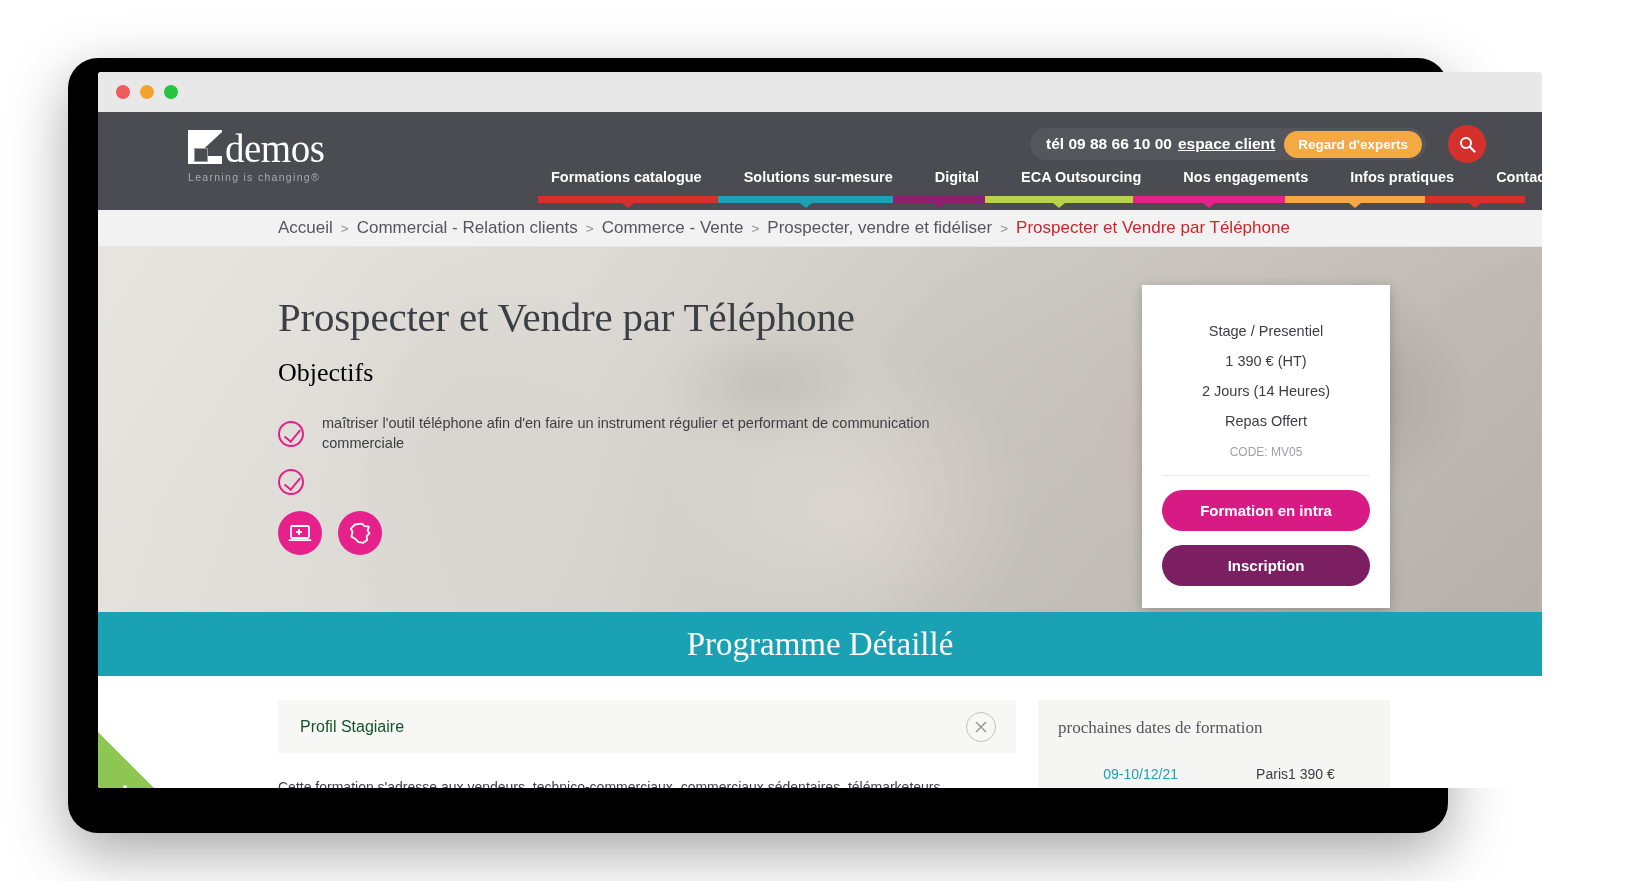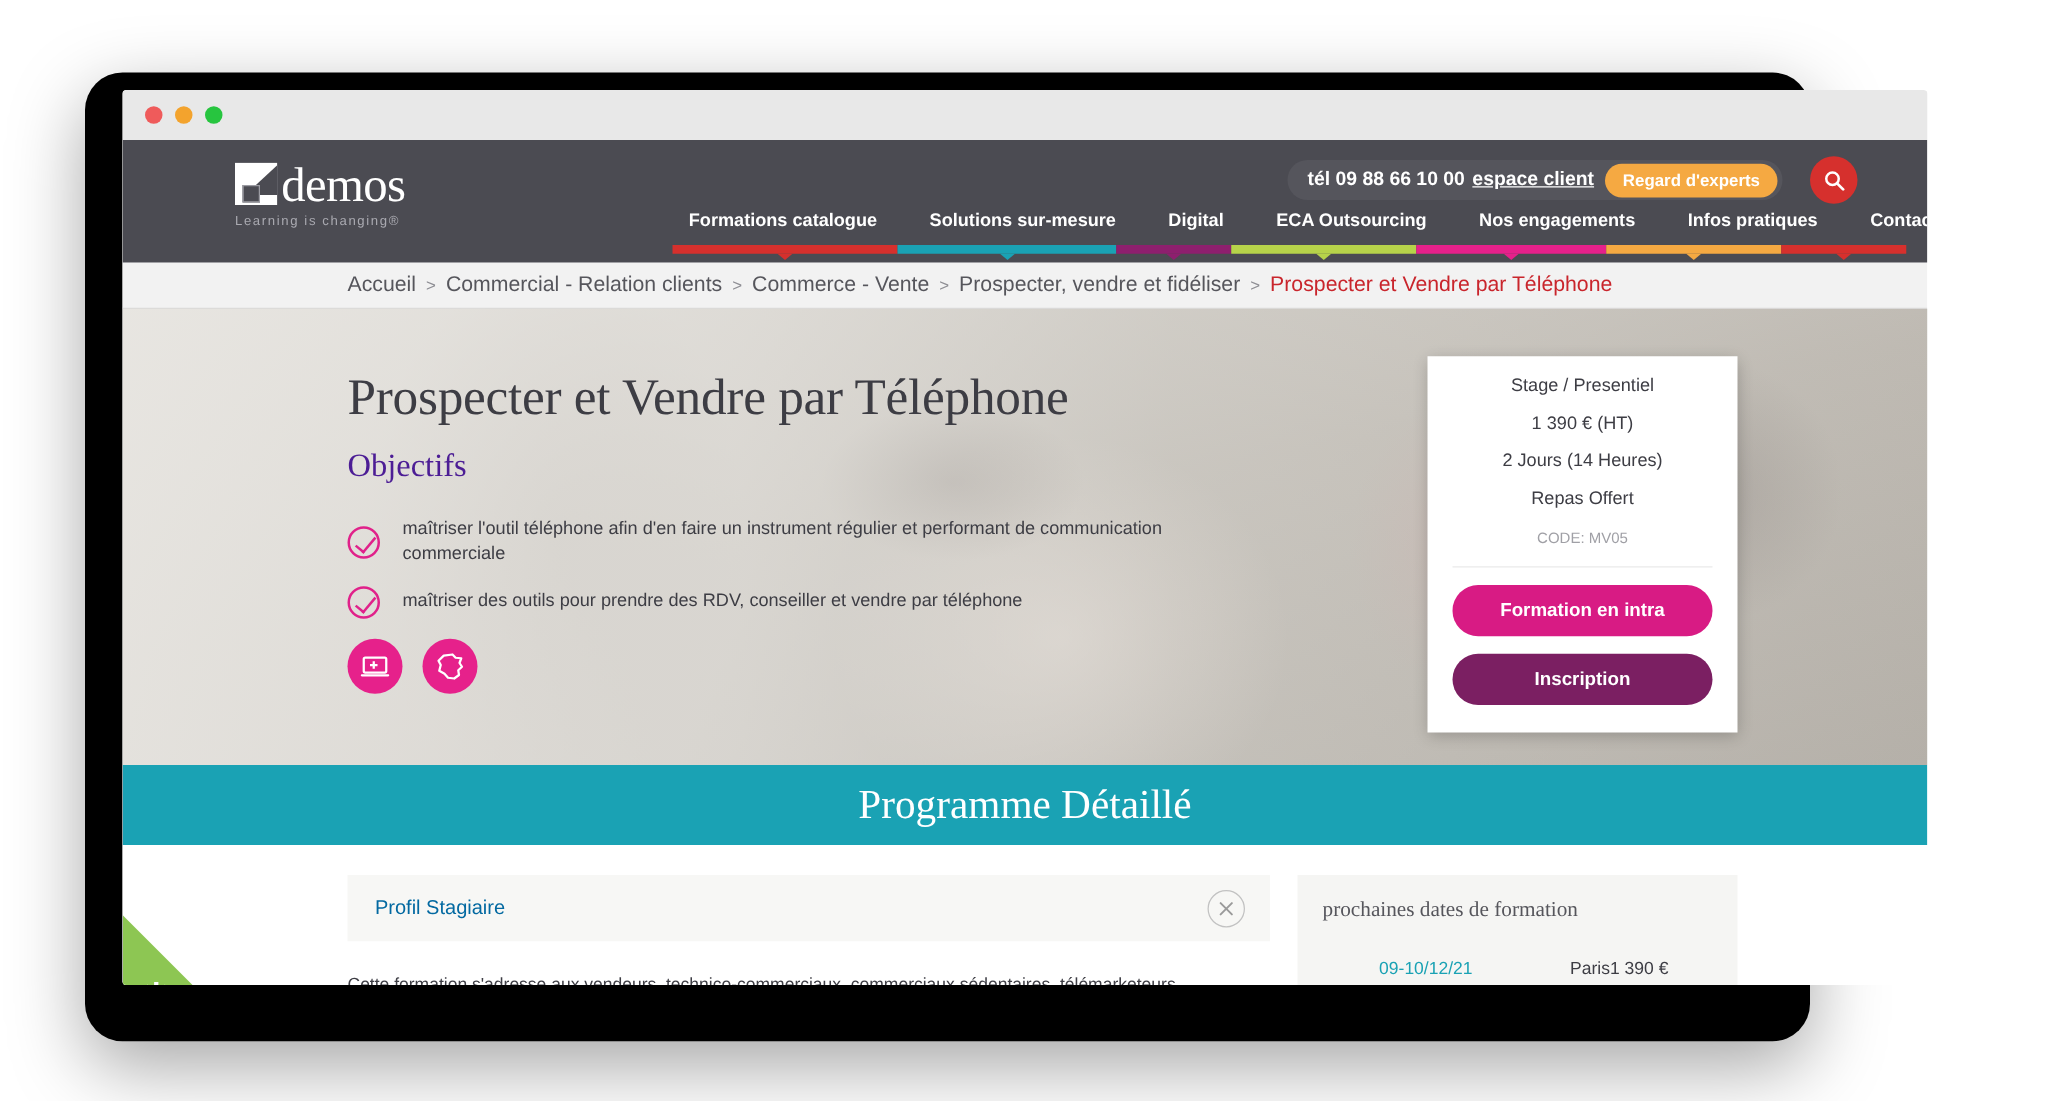--- a/index.html
+++ b/index.html
@@ -243,21 +243,21 @@
     font-size: 41px;
     font-weight: normal;
     color: #3d3d44;
     line-height: 1.1;
     letter-spacing: -0.2px;
   }
   #hero-subtitle {
     font-family: "Liberation Serif", serif;
     font-size: 26px;
     font-weight: normal;
-    color: #4c1d95;
+    color: #000000;
     margin-top: 18px;
   }
   #objectives-list {
     margin-top: 26px;
     list-style: none;
   }
   .objective {
     display: flex;
     align-items: center;
     margin-bottom: 16px;
@@ -298,21 +298,21 @@
     cursor: pointer;
   }
 
   
   #price-card {
     position: absolute;
     right: 152px; top: 38px;
     width: 248px;
     background: #ffffff;
     box-shadow: 0 3px 12px rgba(0,0,0,0.22);
-    padding: 16px 20px 22px;
+    padding: 38px 20px 22px;
     z-index: 5;
   }
   .pc-line {
     text-align: center;
     font-size: 14.5px;
     color: #3d3d44;
     margin-bottom: 14px;
   }
   #pc-code {
     text-align: center;
@@ -367,21 +367,21 @@
   #accordion-header {
     background: #f7f7f5;
     height: 53px;
     display: flex;
     align-items: center;
     justify-content: space-between;
     padding: 0 20px 0 22px;
     cursor: pointer;
   }
   #accordion-title {
-    color: #0369a1;
+    color: #14532d;
     font-size: 16px;
   }
   #accordion-close {
     width: 30px; height: 30px;
     border-radius: 50%;
     border: 1.5px solid #c2c2c2;
     display: flex; align-items: center; justify-content: center;
     cursor: pointer;
     background: transparent;
   }
@@ -524,21 +524,20 @@
         <div id="hero-content">
           <h1 id="hero-title">Prospecter et Vendre par Téléphone</h1>
           <h2 id="hero-subtitle">Objectifs</h2>
           <ul id="objectives-list">
               <li class="objective">
                 <span class="obj-check"></span>
                 <span class="obj-text">maîtriser l'outil téléphone afin d'en faire un instrument régulier et performant de communication commerciale</span>
               </li>
               <li class="objective">
                 <span class="obj-check"></span>
-                <span class="obj-text">maîtriser des outils pour prendre des RDV, conseiller et vendre par téléphone</span>
               </li>
             </ul>
           <div id="hero-badges">
             <div class="hero-badge">
               <svg width="24" height="24" viewBox="0 0 24 24">
                 <rect x="3" y="5" width="18" height="12" rx="1.2" fill="none" stroke="#ffffff" stroke-width="1.8"></rect>
                 <line x1="8" y1="11" x2="14" y2="11" stroke="#ffffff" stroke-width="1.8"></line>
                 <line x1="11" y1="8" x2="11" y2="14" stroke="#ffffff" stroke-width="1.8"></line>
                 <line x1="1.5" y1="19.2" x2="22.5" y2="19.2" stroke="#ffffff" stroke-width="1.8" stroke-linecap="round"></line>
               </svg>

